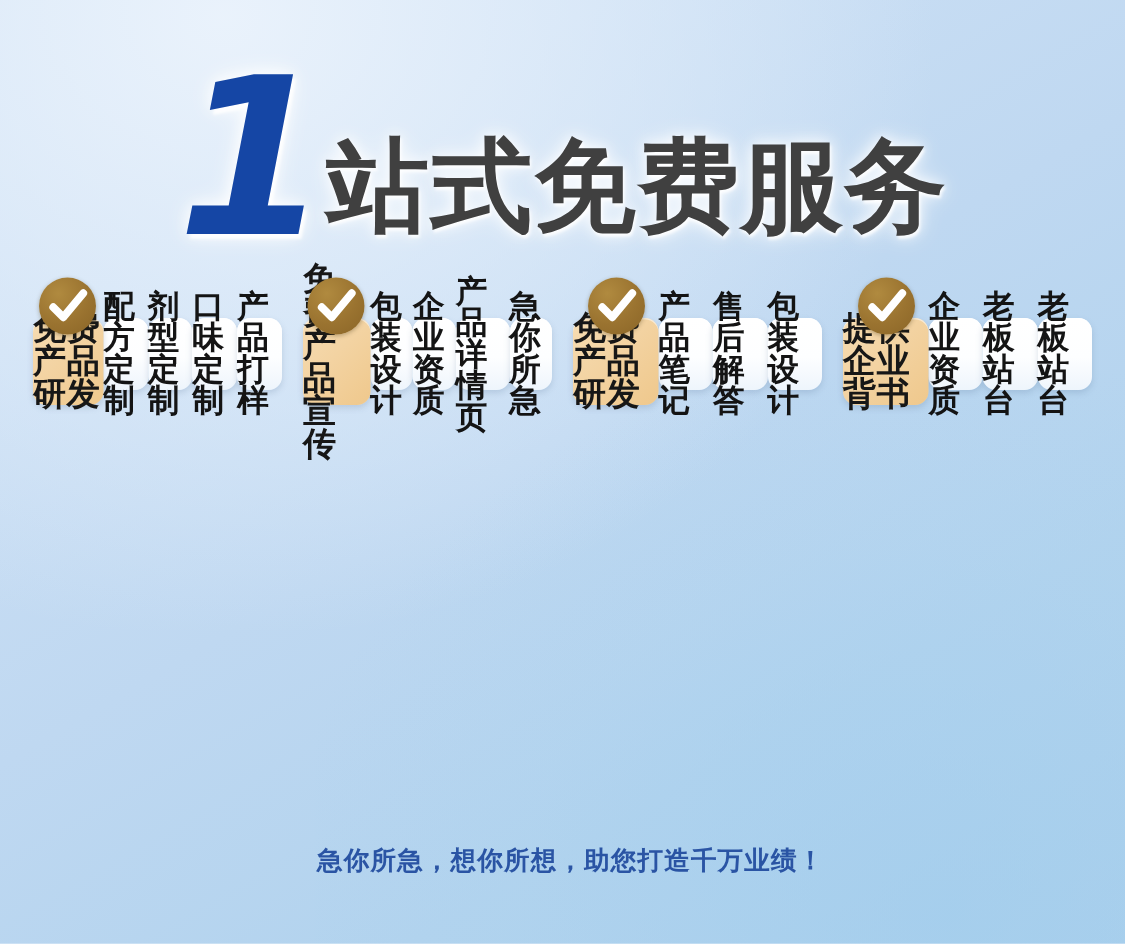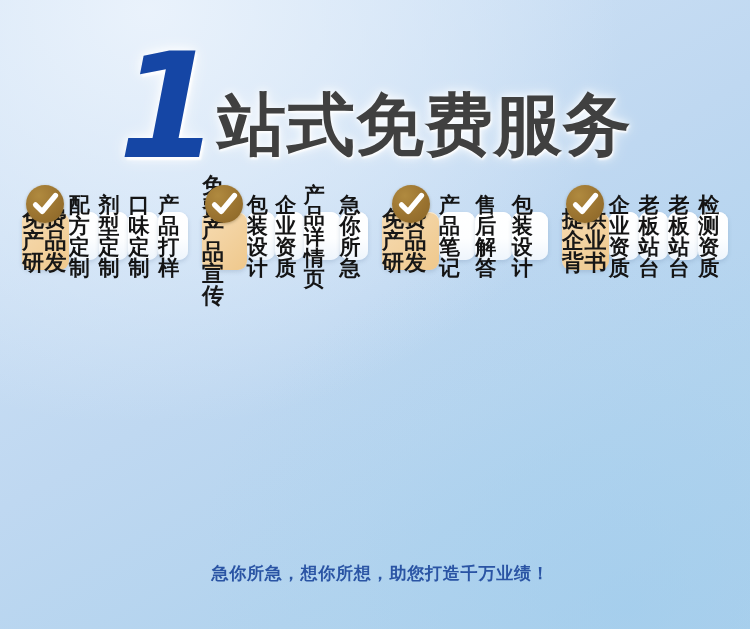--- a/index.html
+++ b/index.html
@@ -228,23 +228,20 @@
       </div>
       <div class="item-card">
         <span class="item-label">企业资质</span>
       </div>
       <div class="item-card">
         <span class="item-label">老板站台</span>
       </div>
       <div class="item-card">
         <span class="item-label">老板站台</span>
       </div>
-      <div class="item-card">
-        <span class="item-label">检测资质</span>
-      </div>
     </div>
 
   </div>
 
   <div id="footer">
     <span id="footer-text">急你所急，想你所想，助您打造千万业绩！</span>
   </div>
 
 </div>
 

